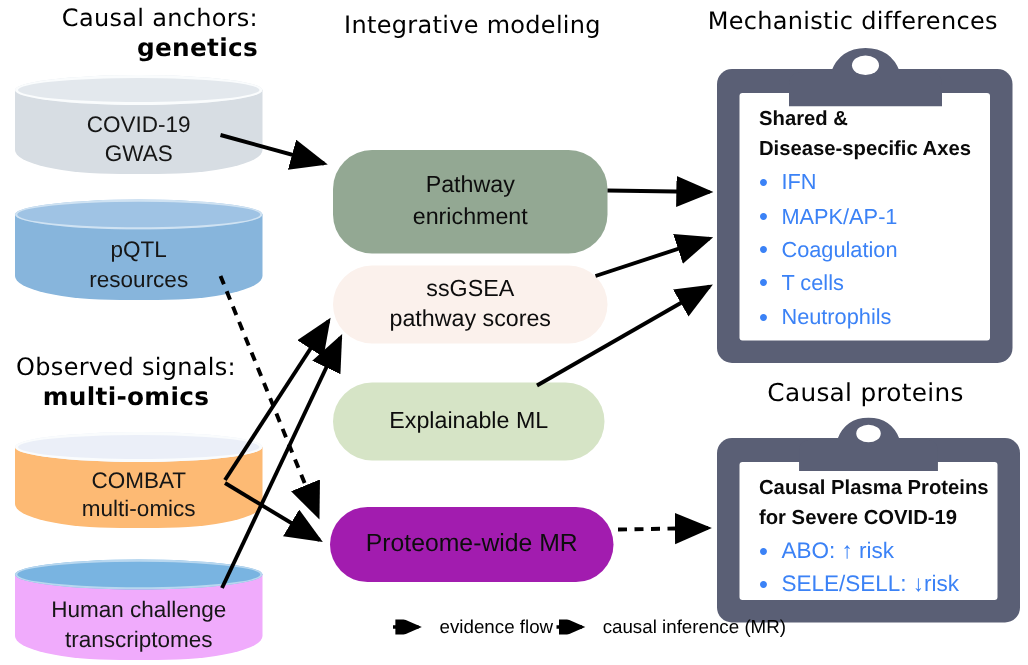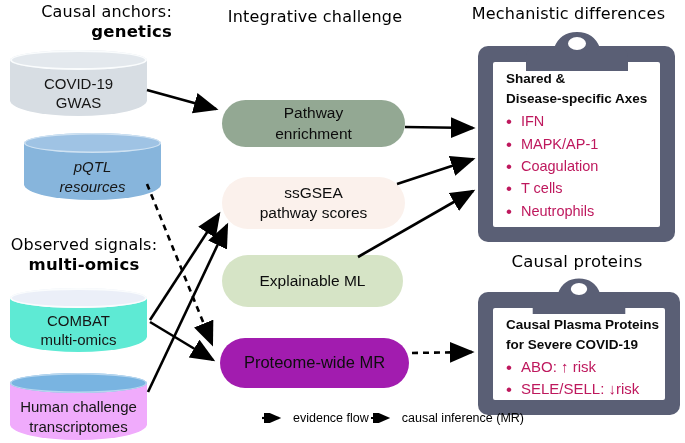--- a/index.html
+++ b/index.html
@@ -10,51 +10,51 @@
   
   .heading{position:absolute;text-align:center;font-family:"DejaVu Sans", sans-serif;
     font-size:16px;letter-spacing:.2px;line-height:1.22;color:#000;}
   .heading .sub{font-weight:700;font-size:16.5px;}
   #h-anchors{left:0;top:2px;width:172px;text-align:right;}
   #h-observed{left:0;top:235px;width:168px;}
   #h-integrative{left:210px;top:7px;width:210px;}
   #h-mechanistic{left:452px;top:4px;width:233px;}
   #h-causalprot{left:488px;top:252px;width:178px;font-size:16.5px;}
   
-  .cyl{position:absolute;width:137px;}
+  .cyl{position:absolute;width:137px;padding-left:28px;}
   .cyl .top{position:absolute;left:0;right:0;top:0;height:20px;border-radius:50%;z-index:2;}
   .cyl .body{position:absolute;left:0;right:0;top:10px;bottom:0;z-index:1;
     border-radius:0 0 70px 70px / 0 0 16px 16px;
     display:flex;flex-direction:column;justify-content:center;align-items:center;
     padding-top:10px;font-size:15px;line-height:1.3;text-align:center;color:#161616;}
   .cyl.light .body{background:#d7dde3}.cyl.light .top{background:#e3e8ed;box-shadow:inset 0 0 0 2px #fafcfd;}
   .cyl.blue1 .body{background:#87b5dc}.cyl.blue1 .top{background:#9fc3e4;box-shadow:inset 0 0 0 1.5px #cfe2f2;}
-  .cyl.lighter .body{background:#5eead4}.cyl.lighter .top{background:#ebeff8;box-shadow:inset 0 0 0 2px #fafcfd;}
+  .cyl.lighter .body{background:#fdba74}.cyl.lighter .top{background:#ebeff8;box-shadow:inset 0 0 0 2px #fafcfd;}
   .cyl.blue2 .body{background:#f0abfc}.cyl.blue2 .top{background:#79b4e1;box-shadow:inset 0 0 0 1.5px #b8d7ef;}
   #cyl-gwas{left:10px;top:50px;height:66px;}
-  #cyl-pqtl{left:24px;top:133px;height:67px;font-style:italic;}
+  #cyl-pqtl{left:10px;top:133px;height:67px;}
   #cyl-combat{left:10px;top:288px;height:64px;}
   #cyl-challenge{left:10px;top:373px;height:67px;}
   
   .pill{position:absolute;border-radius:26px;display:flex;flex-direction:column;
     align-items:center;justify-content:center;text-align:center;
     font-size:15.5px;line-height:1.3;color:#0d0d0d;white-space:pre-line;}
-  #pill-enrichment{left:222px;top:100px;width:183px;height:47px;background:#93a893;text-align:center;}
+  #pill-enrichment{left:222px;top:100px;width:183px;height:69px;background:#93a893;text-align:center;}
   #pill-ssgsea{left:222px;top:177px;width:183px;height:52px;background:#fbf1ec;}
   #pill-xml{left:222px;top:255px;width:181px;height:52px;background:#d6e4c6;}
   #pill-mr{left:220px;top:338px;width:189px;height:50px;background:#a21caf;font-size:16.5px;}
   
   .clipboard{position:absolute;background:#5a5f75;border-radius:10px;}
   .clipboard .paper{position:absolute;left:15px;right:15px;top:16px;bottom:15px;
     background:#fff;border-radius:2px;padding:7px 4px 0 13px;overflow:hidden;}
   .clipboard .clip{position:absolute;left:50%;transform:translateX(-50%);top:-19px;z-index:3;}
   #clip-top{left:478px;top:46px;width:197px;height:196px;}
   #clip-bottom{left:478px;top:292px;width:202px;height:123px;}
   .paper-title{font-weight:700;font-size:13.5px;line-height:1.45;color:#0a0a0a;}
-  .paper ul{list-style:none;margin:2px 0 0;padding:0;font-size:14.5px;line-height:1.32;color:#be185d;}
+  .paper ul{list-style:none;margin:2px 0 0;padding:0;font-size:14.5px;line-height:1.32;color:#3b82f6;}
   .paper li::before{content:"\2022";font-size:17px;margin-right:9px;position:relative;top:1px;}
   #clip-bottom .paper ul{font-size:15px;line-height:1.3;}
   
   #arrows{position:absolute;left:0;top:0;width:685px;height:443px;pointer-events:none;z-index:5;}
   #arrows line{stroke:#000;stroke-width:2.6;}
   #arrows line.dash{stroke-dasharray:6 5;}
   
   #legend{position:absolute;left:261px;top:411px;display:flex;gap:1px;}
   .legend-row{display:flex;align-items:center;gap:6px;font-size:12.5px;color:#000;}
 </style>
@@ -64,21 +64,21 @@
 <div id="canvas">
 
   <div class="heading" id="h-anchors">
     <div>Causal anchors:</div>
     <div class="sub">genetics</div>
   </div>
   <div class="heading" id="h-observed">
     <div>Observed signals:</div>
     <div class="sub">multi-omics</div>
   </div>
-  <div class="heading" id="h-integrative">Integrative challenge</div>
+  <div class="heading" id="h-integrative">Integrative modeling</div>
   <div class="heading" id="h-mechanistic">Mechanistic differences</div>
   <div class="heading" id="h-causalprot">Causal proteins</div>
 
   <div class="cyl light" id="cyl-gwas">
     <div class="body">
       <span>COVID-19</span>
       <span>GWAS</span>
     </div>
     <div class="top"></div>
   </div>

